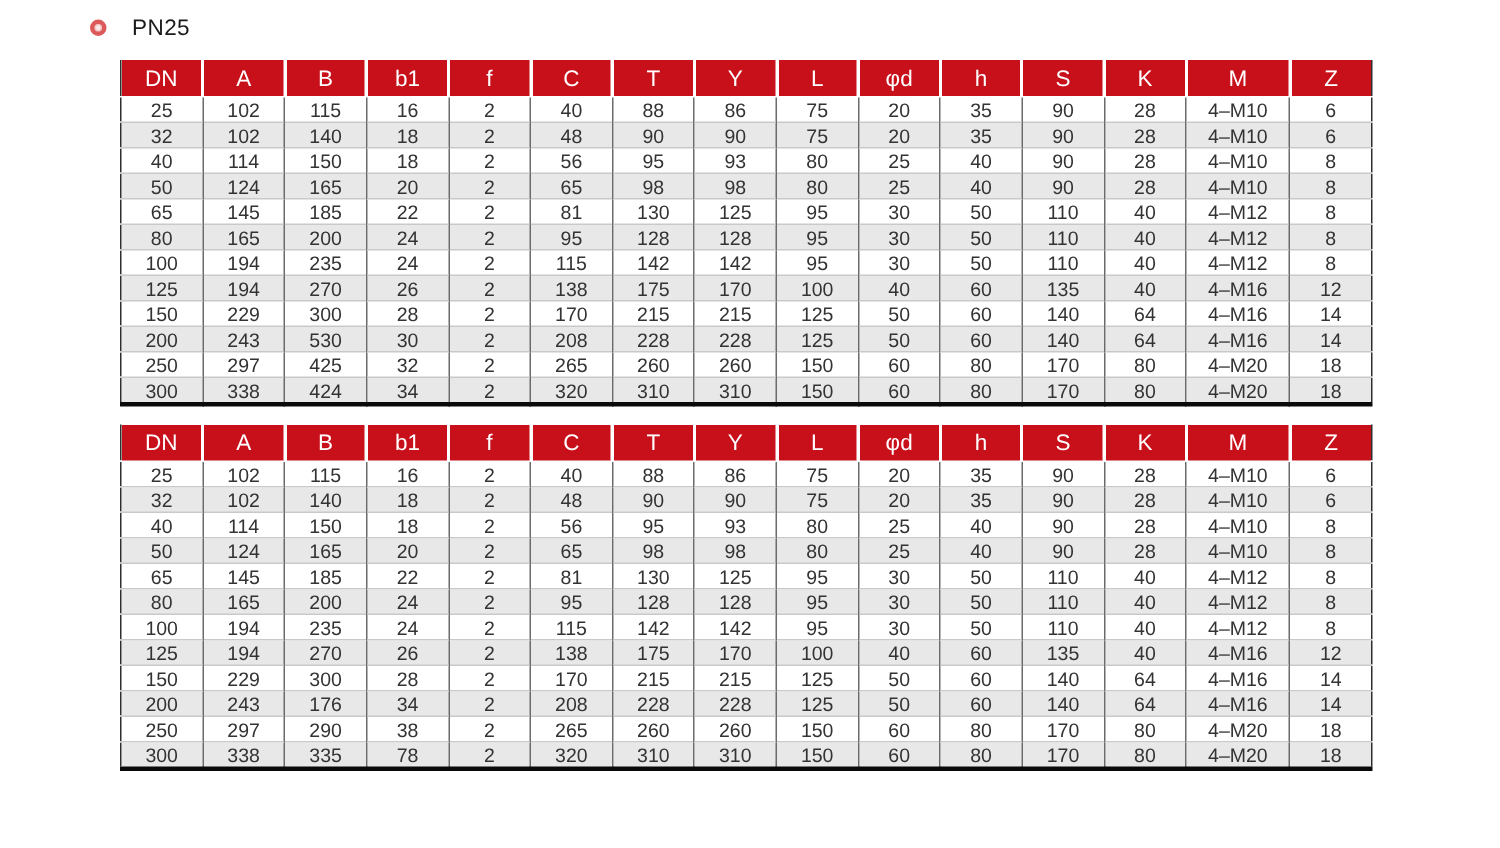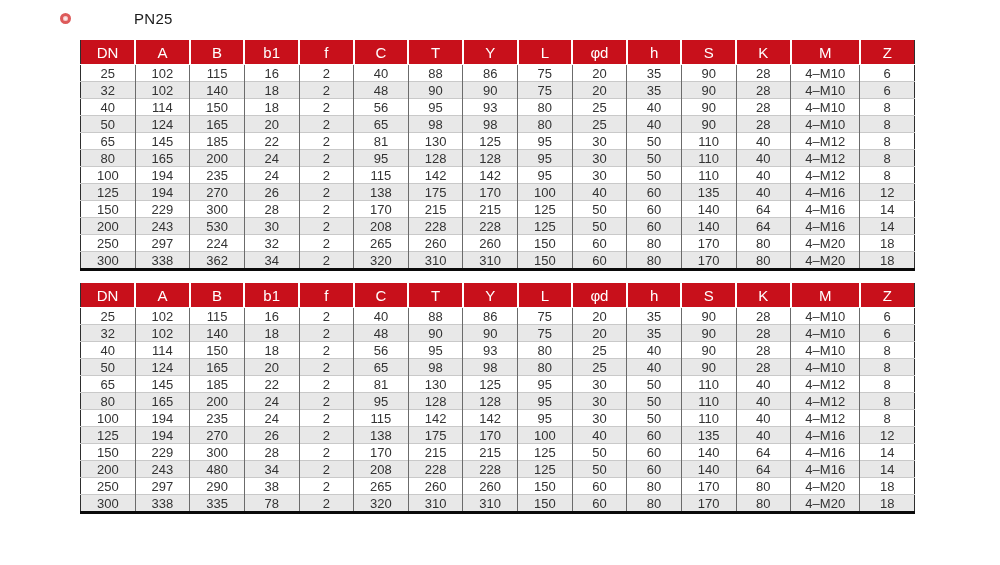--- a/index.html
+++ b/index.html
@@ -16,21 +16,20 @@
     width: 1000px;
     height: 565px;
     padding-top: 8px;
     box-sizing: border-box;
   }
   .sec-head {
     display: flex;
     align-items: center;
     margin-left: 60px;
     height: 20px;
-    gap: 46px;
   }
   .bullet {
     width: 5px;
     height: 5px;
     border: 3px solid #dd5a5a;
     border-radius: 50%;
     background: #fdeaea;
     box-shadow: inset 0 0 0 1px #f6c9c9;
     flex: 0 0 auto;
   }
@@ -296,38 +295,38 @@
             <td>50</td>
             <td>60</td>
             <td>140</td>
             <td>64</td>
             <td>4–M16</td>
             <td>14</td>
           </tr>
           <tr>
             <td>250</td>
             <td>297</td>
-            <td>224</td>
+            <td>425</td>
             <td>32</td>
             <td>2</td>
             <td>265</td>
             <td>260</td>
             <td>260</td>
             <td>150</td>
             <td>60</td>
             <td>80</td>
             <td>170</td>
             <td>80</td>
             <td>4–M20</td>
             <td>18</td>
           </tr>
           <tr>
             <td>300</td>
             <td>338</td>
-            <td>362</td>
+            <td>424</td>
             <td>34</td>
             <td>2</td>
             <td>320</td>
             <td>310</td>
             <td>310</td>
             <td>150</td>
             <td>60</td>
             <td>80</td>
             <td>170</td>
             <td>80</td>
@@ -526,21 +525,21 @@
             <td>50</td>
             <td>60</td>
             <td>140</td>
             <td>64</td>
             <td>4–M16</td>
             <td>14</td>
           </tr>
           <tr>
             <td>200</td>
             <td>243</td>
-            <td>480</td>
+            <td>176</td>
             <td>34</td>
             <td>2</td>
             <td>208</td>
             <td>228</td>
             <td>228</td>
             <td>125</td>
             <td>50</td>
             <td>60</td>
             <td>140</td>
             <td>64</td>

